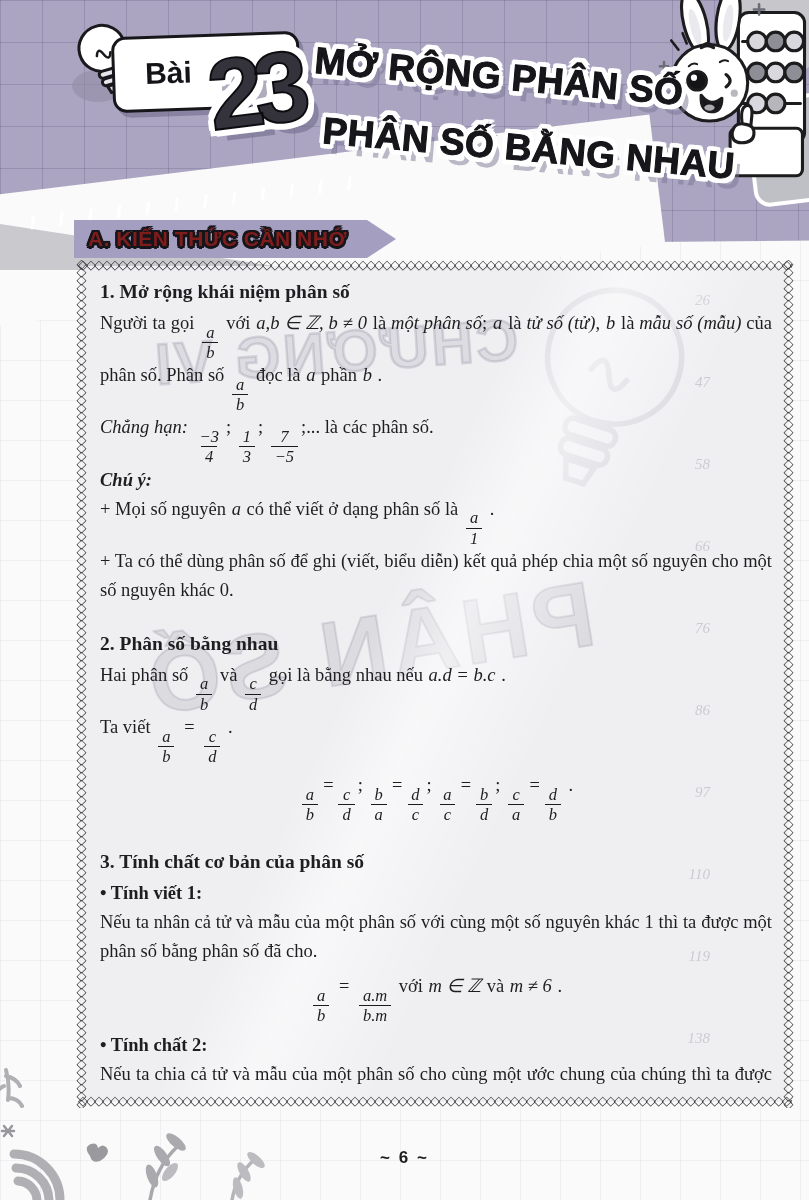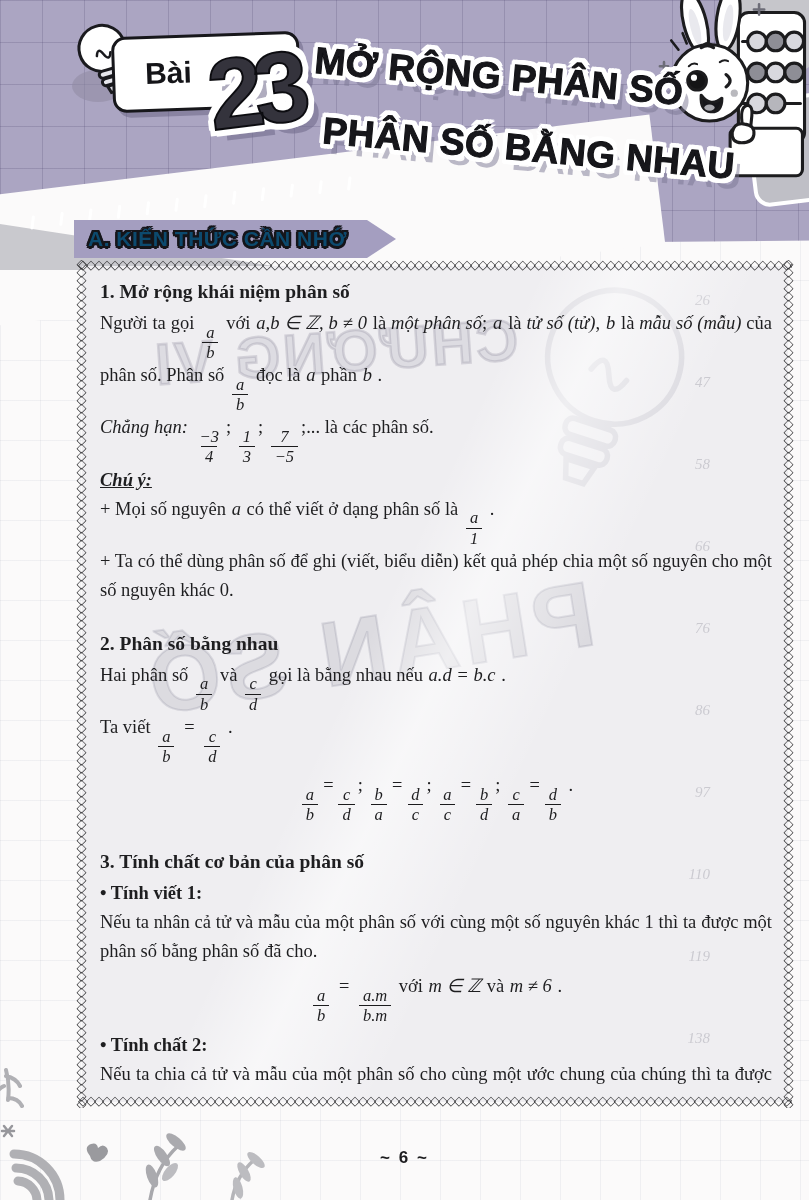--- a/index.html
+++ b/index.html
@@ -48,21 +48,21 @@
       -5px 0 0 #fff,5px 0 0 #fff,0 -5px 0 #fff,0 5px 0 #fff,
       -3px 5px 0 #fff,3px 5px 0 #fff,-3px -5px 0 #fff,3px -5px 0 #fff,
       8px 10px 0 rgba(122,117,146,0.5);}
   .title.t1{left:314px;top:56px;transform:rotate(5deg);}
   .title.t2{left:322px;top:128px;transform:rotate(5deg);}
   
   .banner{position:absolute;left:74px;top:220px;width:322px;height:38px;background:#a49ec0;
     clip-path:polygon(0 0,91% 0,100% 50%,91% 100%,0 100%);z-index:2;
     display:flex;align-items:center;padding-left:14px;box-sizing:border-box;}
   .banner span{font-family:"Liberation Sans",sans-serif;font-weight:900;font-size:21px;
-    letter-spacing:0.5px;color:#0c4a6e;
+    letter-spacing:0.5px;color:#7f1d1d;
     text-shadow:-2px -2px 0 #15151a,2px -2px 0 #15151a,-2px 2px 0 #15151a,2px 2px 0 #15151a,
       -2.5px 0 0 #15151a,2.5px 0 0 #15151a,0 -2.5px 0 #15151a,0 2.5px 0 #15151a;}
   
   .kbox{position:absolute;left:82px;top:266px;width:706px;height:836px;background:#efeef1;z-index:1;}
   .kbox::after{content:"";position:absolute;inset:0;
     background:linear-gradient(115deg,transparent 42%,rgba(255,255,255,0.55) 50%,transparent 62%);}
   .dstrip{position:absolute;color:#2c2c2e;font-family:"DejaVu Sans",sans-serif;overflow:hidden;z-index:3;}
   .dstrip-h{left:-4px;right:-4px;height:13px;font-size:13px;line-height:11px;letter-spacing:-2px;white-space:nowrap;}
   .dstrip-h.top{top:-7px;} .dstrip-h.bot{bottom:-6px;}
   .dstrip-v{top:-6px;bottom:-6px;width:13px;font-size:13px;line-height:8px;white-space:pre;text-align:center;}
@@ -73,21 +73,21 @@
   .wm-subject{left:60px;top:330px;font-size:92px;letter-spacing:5px;color:rgba(96,94,118,0.13);
     -webkit-text-stroke:2px rgba(96,94,118,0.16);transform:scaleX(-1) rotate(9deg);}
   .wm-bulb{position:absolute;left:400px;top:0px;width:240px;height:260px;opacity:0.13;transform:rotate(18deg);}
   .tocn{position:absolute;right:78px;font-size:15px;color:rgba(40,40,62,0.18);font-style:italic;}
   .kcontent{position:absolute;left:18px;right:16px;top:9px;bottom:8px;z-index:2;overflow:hidden;
     font-size:18.5px;line-height:29px;}
   .blk.h{font-weight:bold;font-size:19.5px;margin:24px 0 3px;}
   .blk.h:first-child{margin-top:2px;}
   .blk.p{margin:0 0;text-align:justify;}
   .blk.c{text-align:center;margin:6px 0;}
-  .it{font-style:italic;} .bd{font-weight:bold;} .bib{font-weight:bold;font-style:italic;text-decoration:underline;}
+  .it{font-style:italic;} .bd{font-weight:bold;} .bib{font-weight:bold;font-style:italic;}
   .math{font-style:italic;padding:0 1px;}
   .frac{display:inline-flex;flex-direction:column;align-items:center;vertical-align:-0.52em;
     font-style:italic;margin:0 3px;font-size:16.5px;line-height:1.05;}
   .fn{padding:0 4px 1px;} .fd{border-top:1.5px solid #1b1b1d;padding:1px 4px 0;}
   
   .pagenum{position:absolute;left:0;right:0;top:1148px;text-align:center;
     font-family:"Liberation Sans",sans-serif;font-weight:bold;font-size:17px;letter-spacing:2px;color:#1d1d1f;}
   .doodle-svg{position:absolute;left:0;bottom:0;width:290px;height:140px;}
 </style>
 </head>

